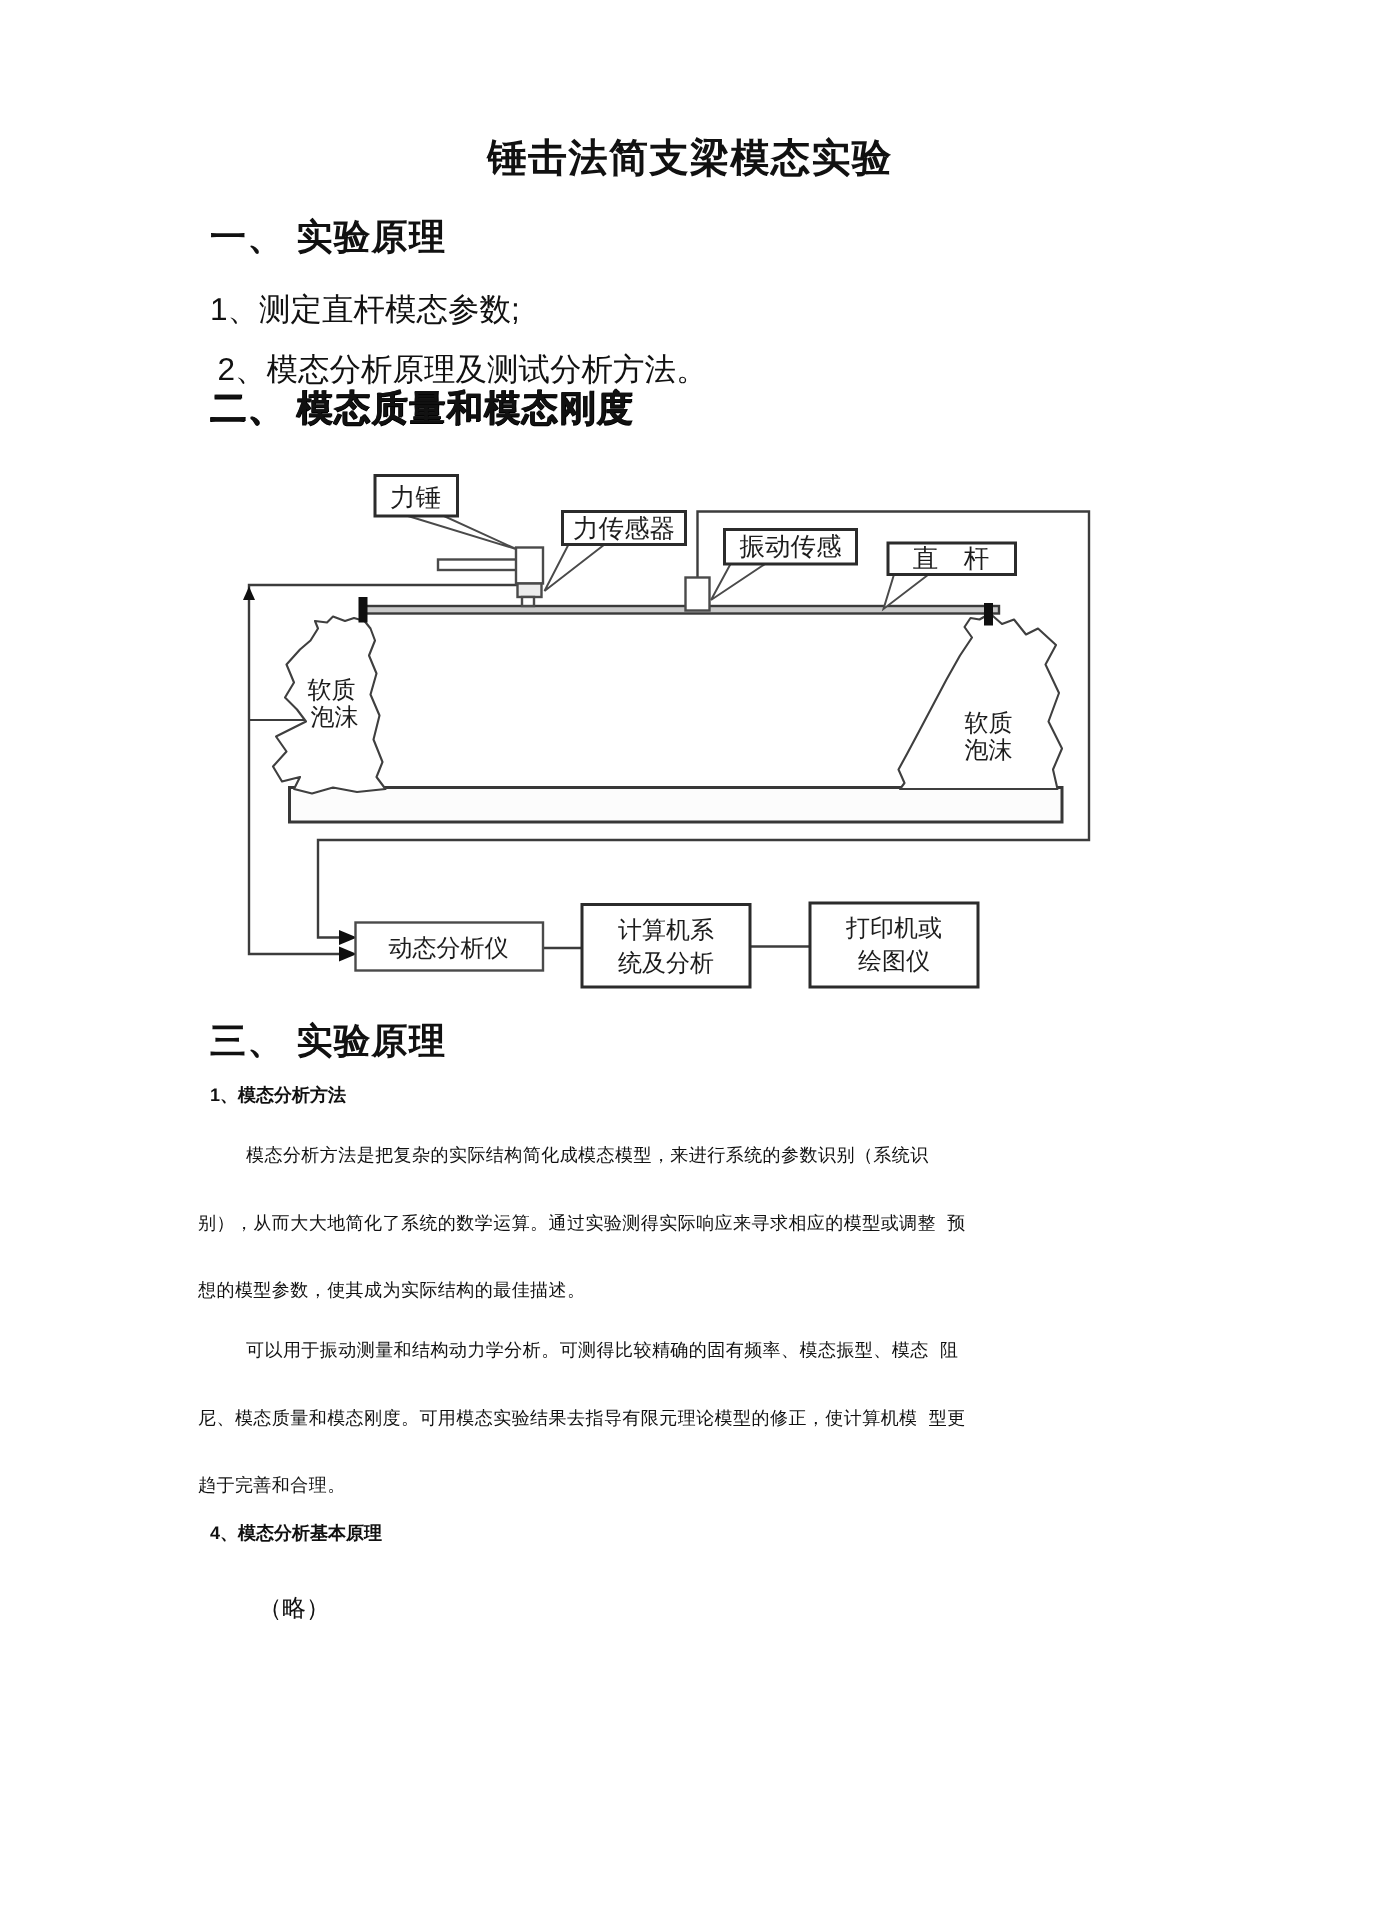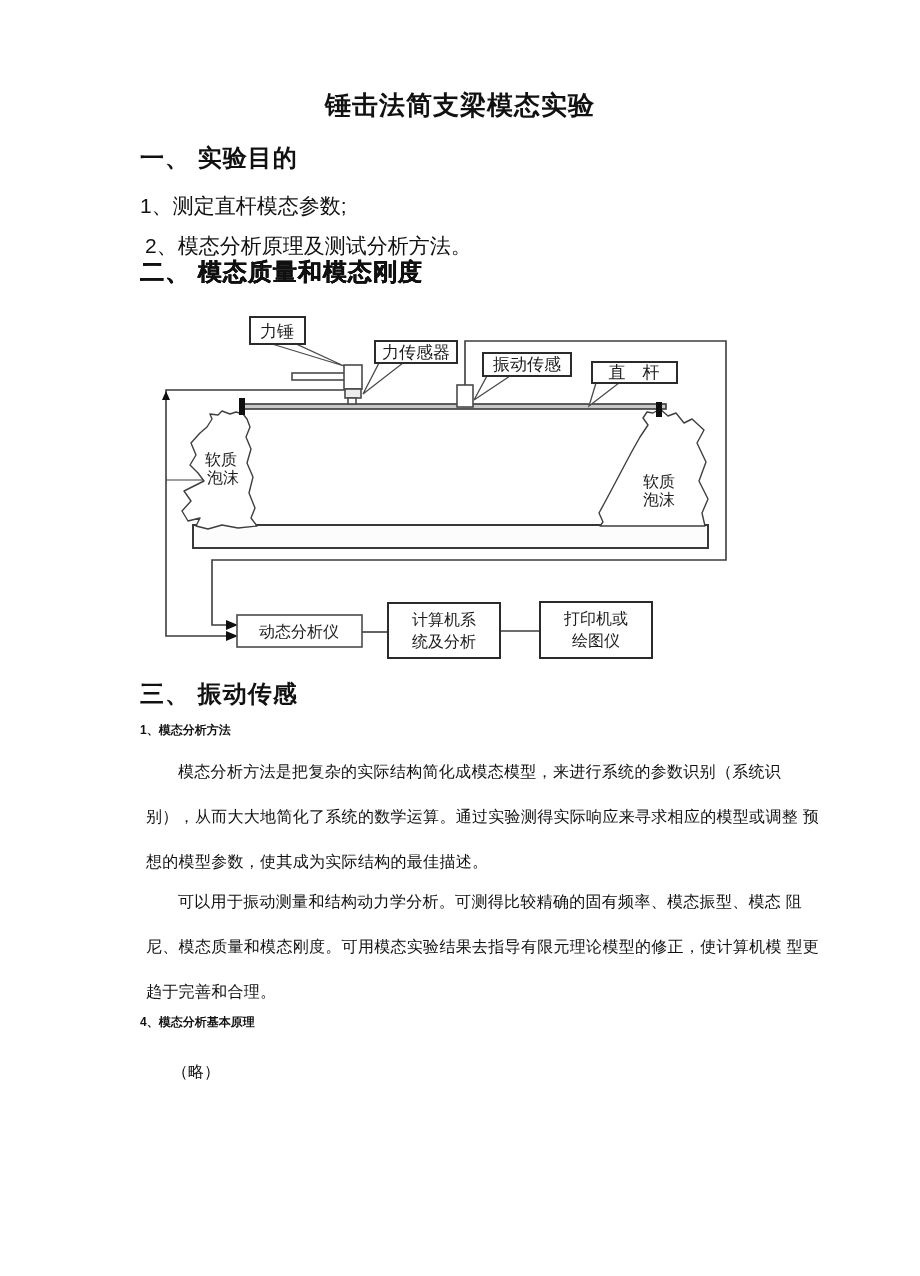--- a/index.html
+++ b/index.html
@@ -7,21 +7,21 @@
     position:relative;width:920px;height:1276px;background:#ffffff;
     font-family:"Liberation Sans","DejaVu Sans",sans-serif;color:#111;
     margin:0 auto;overflow:hidden;
   }
   .title{position:absolute;top:88px;left:0;width:920px;text-align:center;
     font-size:26px;font-weight:bold;letter-spacing:1px;}
   .h2{position:absolute;left:140px;font-size:24px;font-weight:bold;letter-spacing:1px;}
   .h2.heavy{text-shadow:0.6px 0 #000, 0 0.4px #000;}
   .h3{position:absolute;left:140px;font-size:12px;font-weight:bold;}
   .item{position:absolute;left:140px;font-size:21px;}
-  .bodyline{position:absolute;left:146px;font-size:16px;letter-spacing:0.3px;white-space:pre;}
+  .bodyline{position:absolute;left:132px;font-size:12px;letter-spacing:0.3px;white-space:pre;font-family:Liberation Mono, monospace;}
   .indent{padding-left:32px;}
   .note{position:absolute;left:172px;font-size:16px;}
   .diagram{position:absolute;left:160px;top:315px;width:575px;height:350px;}
   svg{overflow:visible;}
   .wire{fill:none;stroke:#3c3c3c;stroke-width:1.6;}
   .thinwire{fill:none;stroke:#3c3c3c;stroke-width:1.2;}
   .arrow{fill:#0f0f0f;stroke:none;}
   .beam{fill:#c9c9c9;stroke:#3a3a3a;stroke-width:1.6;}
   .pin{fill:#0f0f0f;stroke:none;}
   .part{fill:#ffffff;stroke:#4a4a4a;stroke-width:1.6;}
@@ -37,21 +37,21 @@
   .fbox-text{font-size:16px;text-anchor:middle;}
   .foamtext{font-size:16px;text-anchor:middle;}
 </style>
 </head>
 <body>
 
 <div class="page">
 
   <div class="title">锤击法简支梁模态实验</div>
 
-  <div class="h2" style="top:142px">一、 实验目的</div>
+  <div class="h2" style="top:142px">一、 实验原理</div>
   <div class="item" style="top:192px">1、测定直杆模态参数;</div>
   <div class="item" style="top:232px;left:145px">2、模态分析原理及测试分析方法。</div>
 
   <div class="h2 heavy" style="top:256px">二、 模态质量和模态刚度</div>
 
   <div class="diagram">
     <svg width="575" height="350" viewBox="0 0 575 350">
 
       <polyline class="wire" points="185,75 6,75 6,321 68,321"></polyline>
       <polygon class="arrow" points="66,316 78,321 66,326"></polygon>
@@ -101,21 +101,21 @@
       <text class="fbox-text" x="139" y="322">动态分析仪</text>
       <rect class="fbox fbox-thick" x="228" y="288" width="112" height="55"></rect>
       <text class="fbox-text" x="284" y="310">计算机系</text>
       <text class="fbox-text" x="284" y="332">统及分析</text>
       <rect class="fbox fbox-thick" x="380" y="287" width="112" height="56"></rect>
       <text class="fbox-text" x="436" y="309">打印机或</text>
       <text class="fbox-text" x="436" y="331">绘图仪</text>
     </svg>
   </div>
 
-  <div class="h2" style="top:678px">三、 振动传感</div>
+  <div class="h2" style="top:678px">三、 实验原理</div>
   <div class="h3" style="top:722px">1、模态分析方法</div>
 
   <div class="bodyline indent" style="top:762px">模态分析方法是把复杂的实际结构简化成模态模型，来进行系统的参数识别（系统识</div>
   <div class="bodyline" style="top:807px">别），从而大大地简化了系统的数学运算。通过实验测得实际响应来寻求相应的模型或调整 预</div>
   <div class="bodyline" style="top:852px">想的模型参数，使其成为实际结构的最佳描述。</div>
 
   <div class="bodyline indent" style="top:892px">可以用于振动测量和结构动力学分析。可测得比较精确的固有频率、模态振型、模态 阻</div>
   <div class="bodyline" style="top:937px">尼、模态质量和模态刚度。可用模态实验结果去指导有限元理论模型的修正，使计算机模 型更</div>
   <div class="bodyline" style="top:982px">趋于完善和合理。</div>
 

